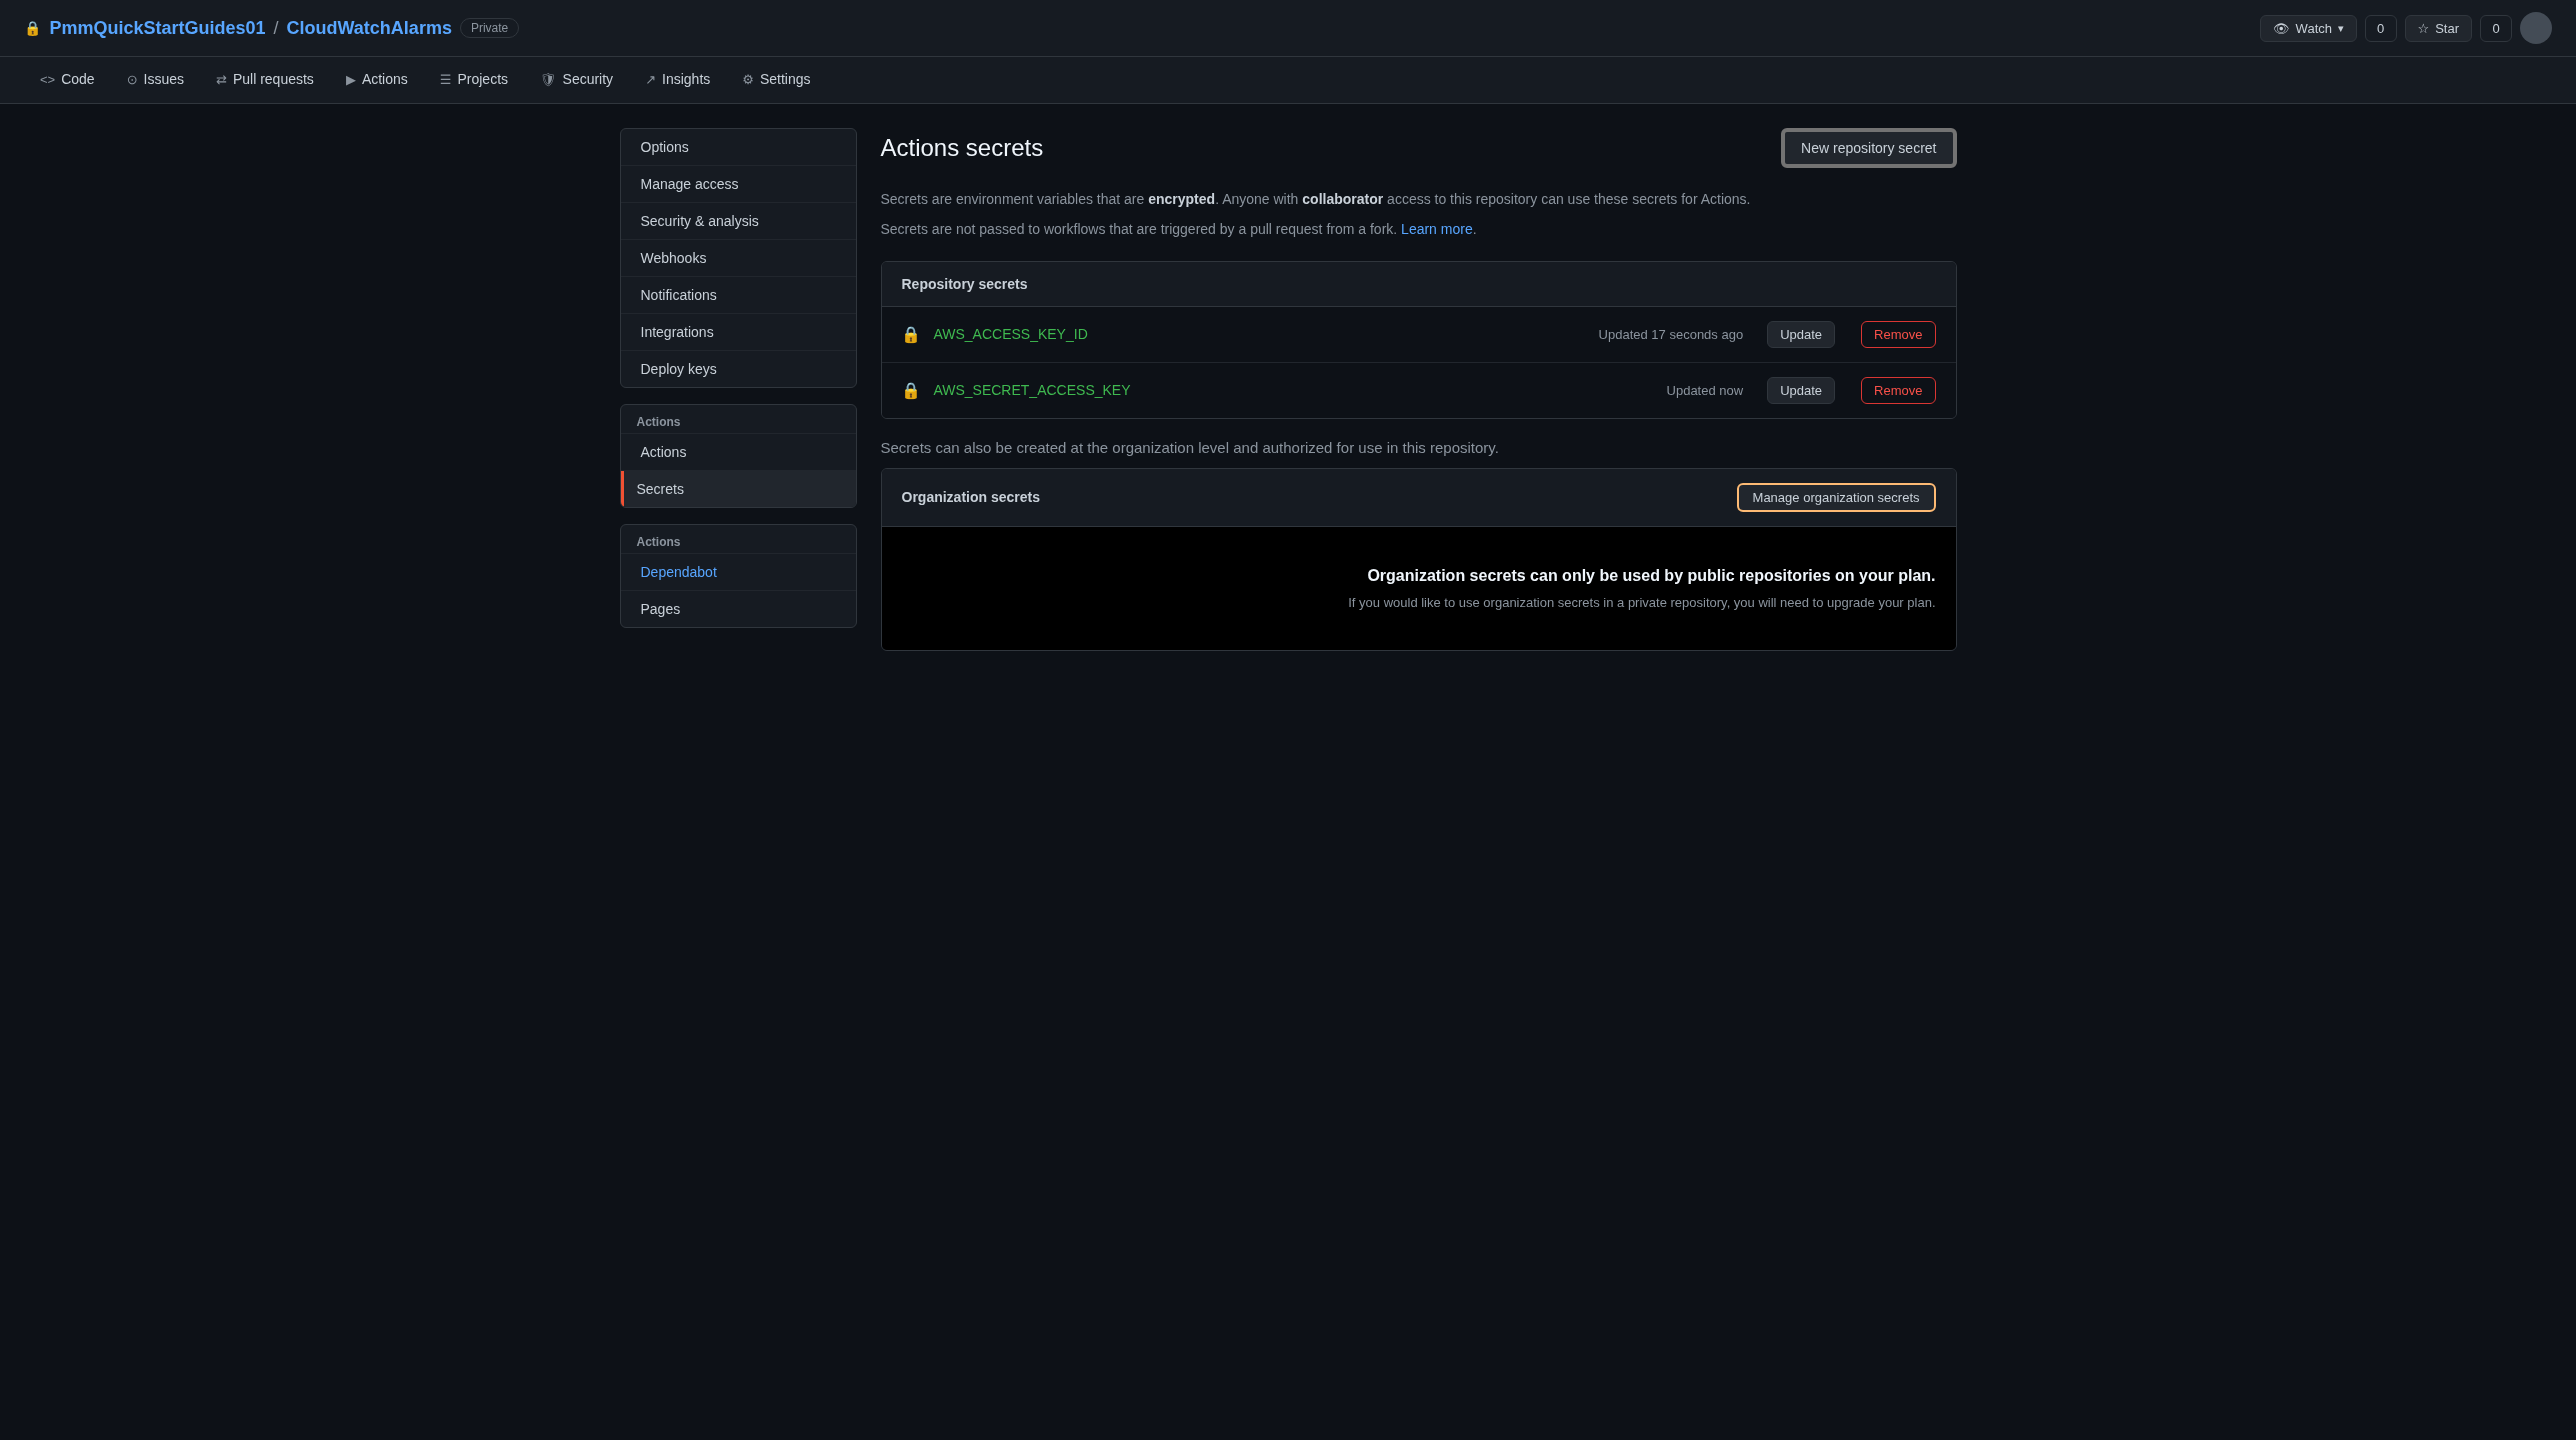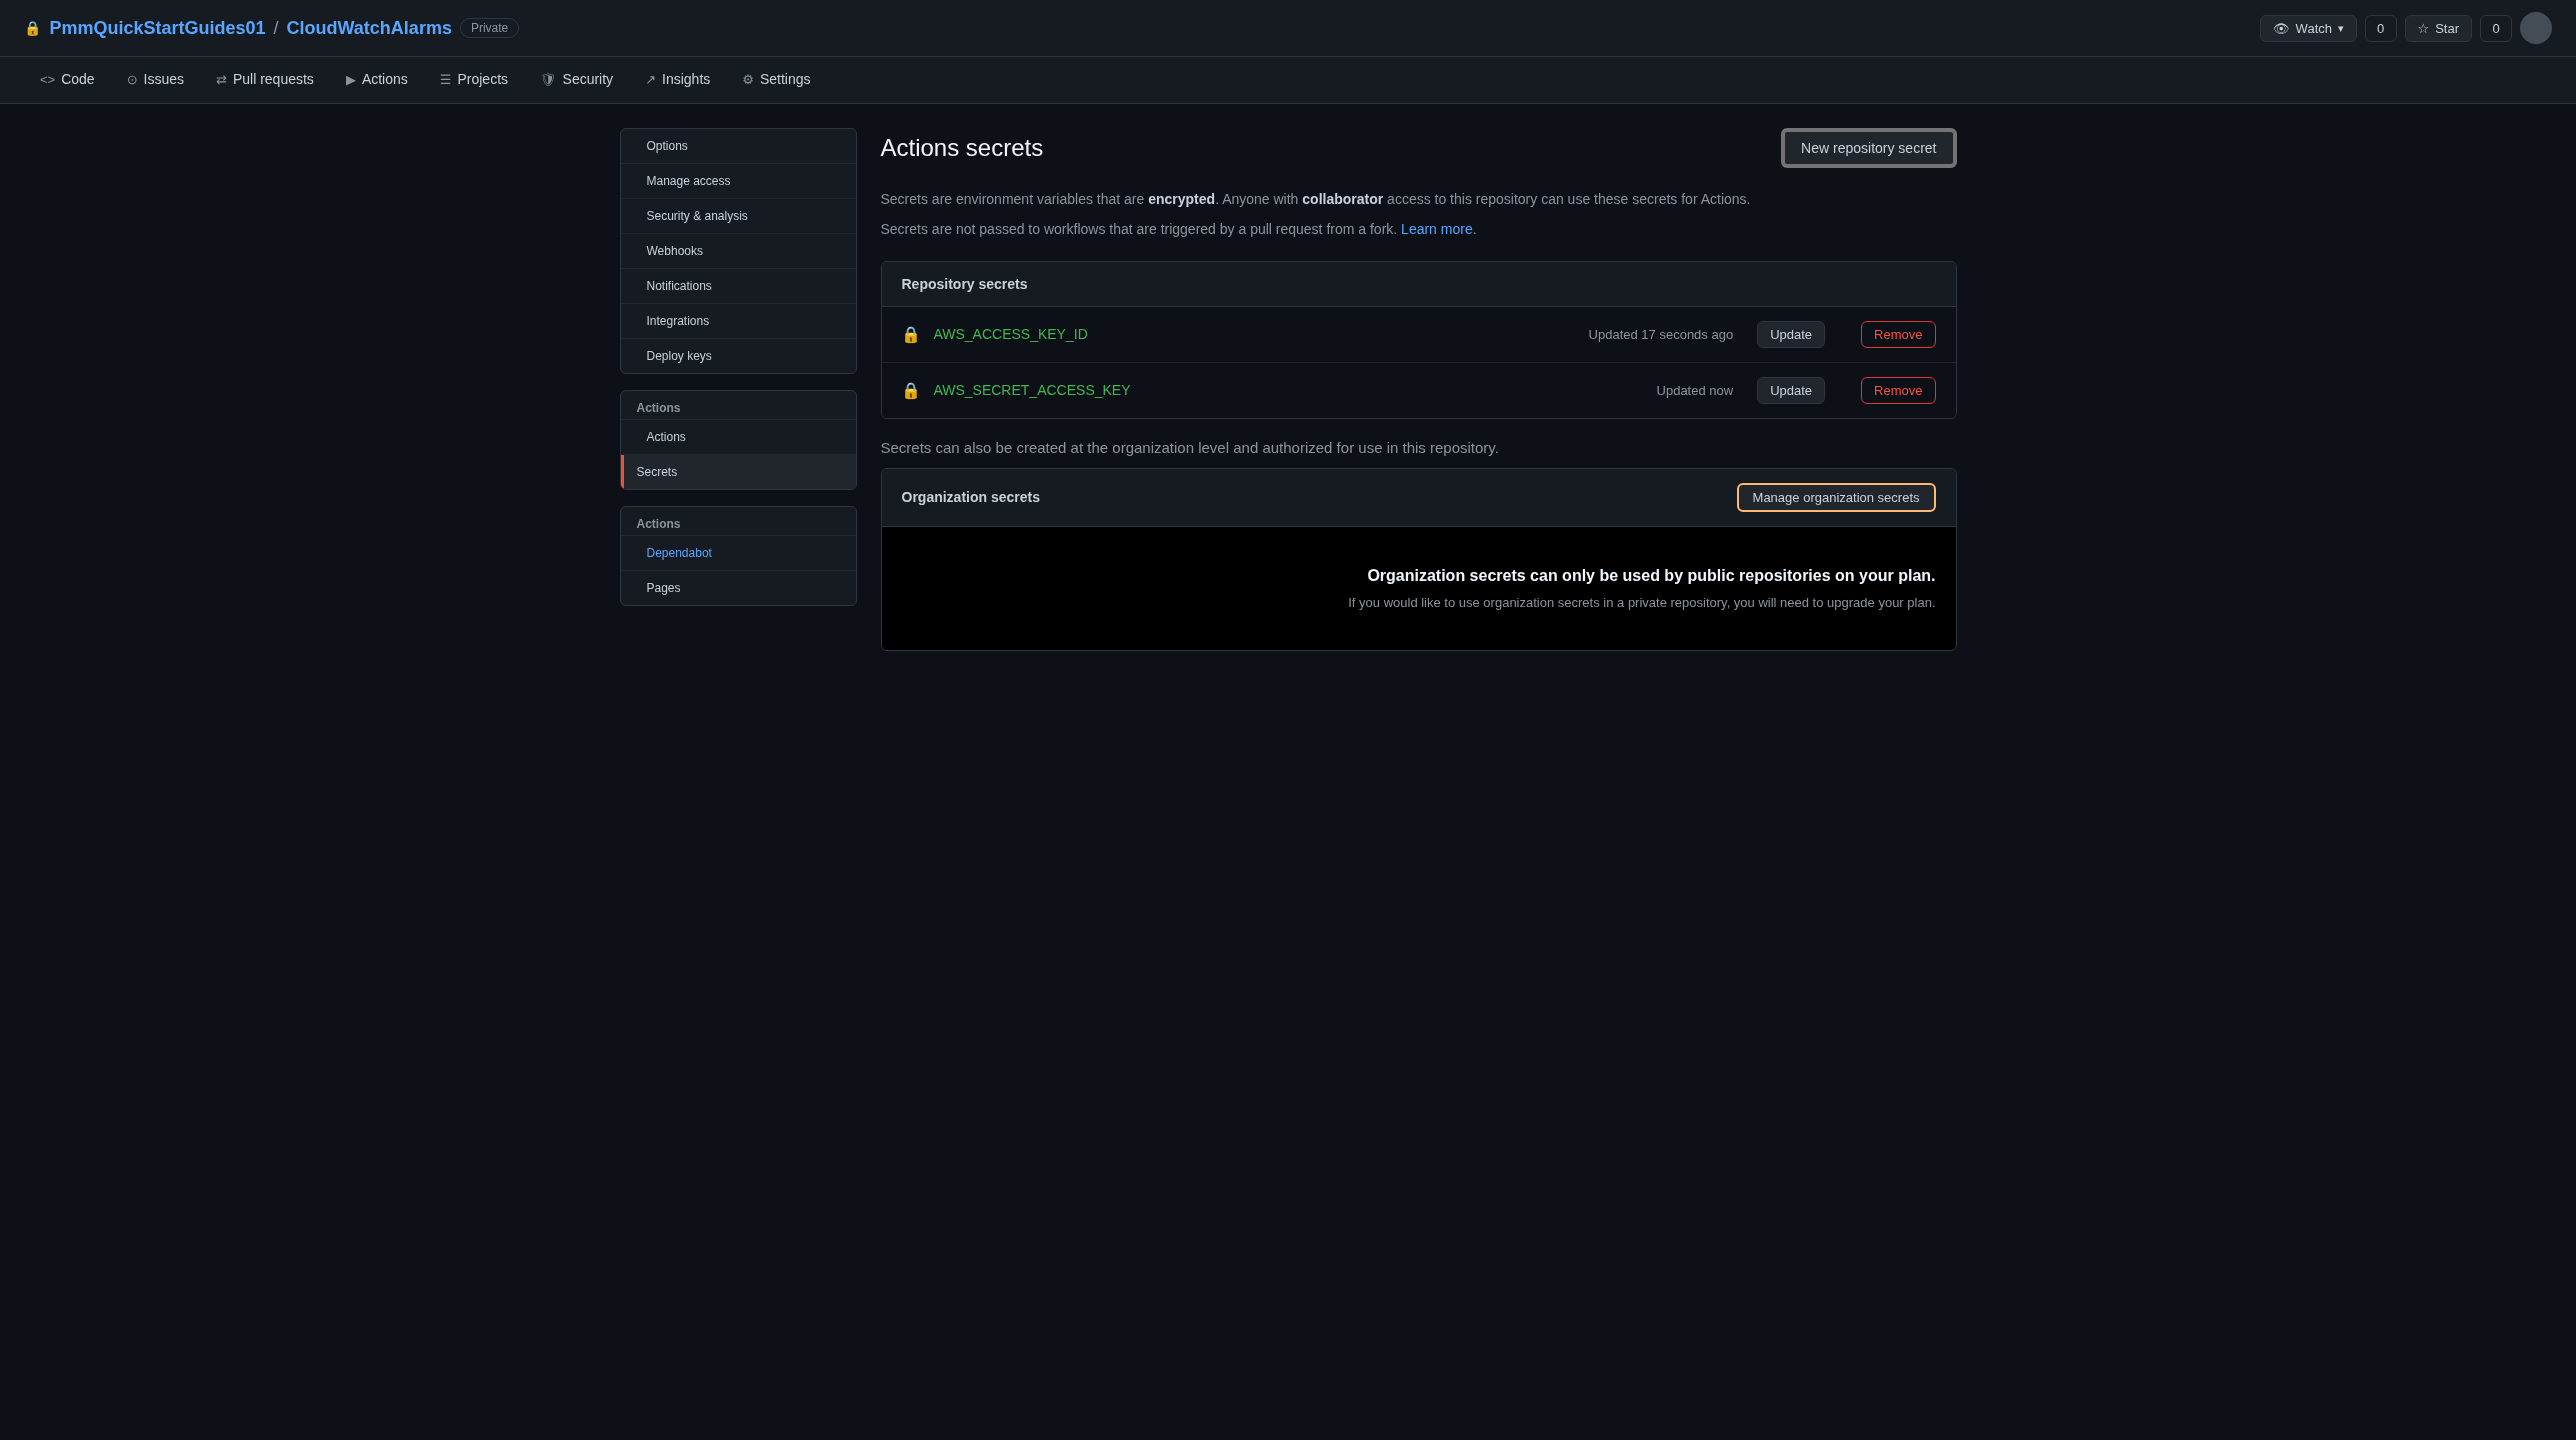--- a/index.html
+++ b/index.html
@@ -132,26 +132,26 @@
     }
     .sidebar-section {
       background: #161b22;
       border: 1px solid #30363d;
       border-radius: 6px;
       overflow: hidden;
       margin-bottom: 16px;
     }
     .sidebar-item {
       display: block;
-      padding: 10px 26px;
+      padding: 10px 20px;
       color: #c9d1d9;
       text-decoration: none;
       border-bottom: 1px solid #21262d;
       cursor: pointer;
-      font-size: 12px;
+      font-size: 14px;
       position: relative;
     }
     .sidebar-item:last-child {
       border-bottom: none;
     }
     .sidebar-item.active {
       background: #21262d;
       border-left: 3px solid #f05133;
       padding-left: 13px;
       font-weight: 500;
@@ -258,21 +258,21 @@
       margin-right: 12px;
     }
     .btn-update {
       background: #21262d;
       border: 1px solid #30363d;
       color: #c9d1d9;
       border-radius: 6px;
       padding: 5px 12px;
       font-size: 13px;
       cursor: pointer;
-      margin-right: 24px;
+      margin-right: 14px;
     }
     .btn-remove {
       background: transparent;
       border: 1px solid #da3633;
       color: #f85149;
       border-radius: 6px;
       padding: 5px 12px;
       font-size: 13px;
       cursor: pointer;
     }

